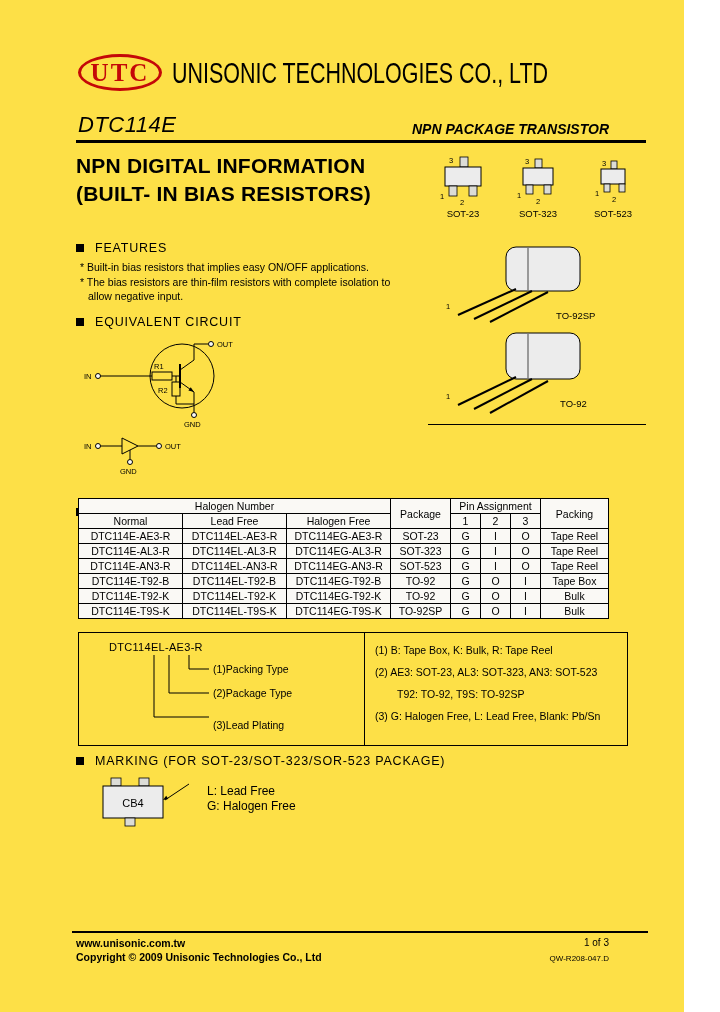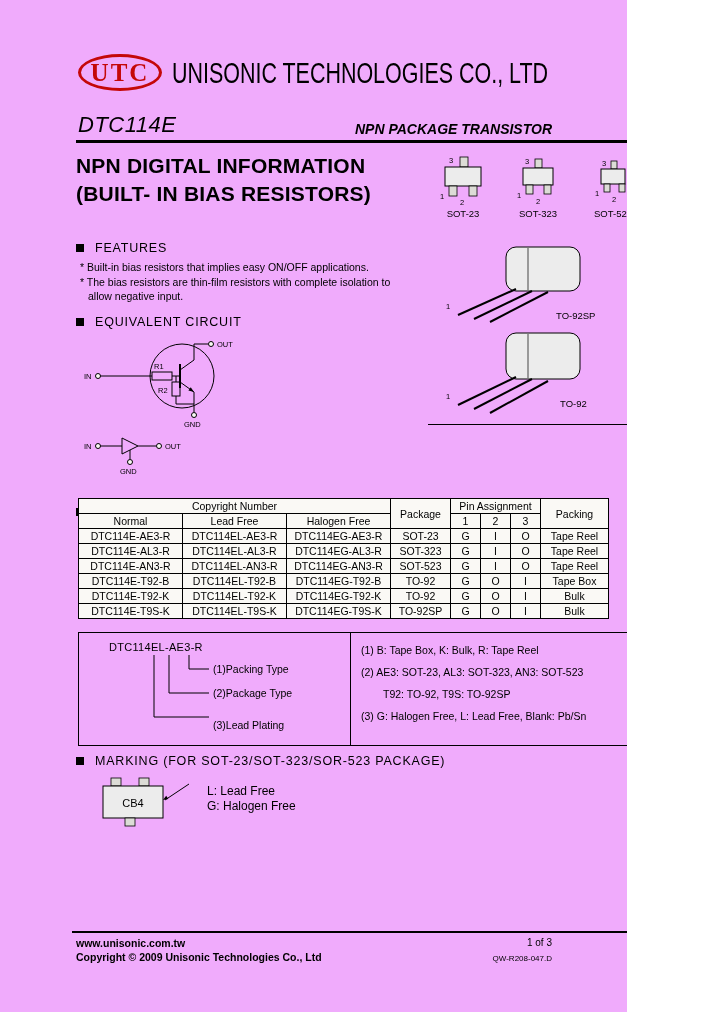--- a/index.html
+++ b/index.html
@@ -1,19 +1,19 @@
 <!DOCTYPE html>
 <html><head>
 <meta charset="utf-8">
 <style>
   * { margin:0; padding:0; box-sizing:border-box; }
   html,body { background:#fff; }
   .page {
-    position:relative; width:627px; height:1012px;
-    background:#f0abfc; color:#000;
+    position:relative; width:684px; height:1012px;
+    background:#fde047; color:#000;
     font-family:"Liberation Sans", sans-serif;
     overflow:hidden;
   }
   .abs { position:absolute; }
 
   
   .logo { left:78px; top:54px; width:84px; height:37px;
     border:3px solid #c40808; border-radius:50%;
     display:flex; align-items:center; justify-content:center; }
   .logo-text { color:#c40808; font-family:"Liberation Serif", serif;
@@ -54,21 +54,21 @@
     font-size:10.5px; background:#faf9f5; }
   .order-table th, .order-table td { border:1px solid #000; text-align:center;
     font-weight:normal; padding:1px 3px; height:15px; white-space:nowrap; }
 
   
   .legend-box { left:78px; top:632px; width:550px; height:114px; border:1px solid #000; }
   .legend-left { position:absolute; left:0; top:0; width:285px; height:100%; }
   .legend-example { position:absolute; left:30px; top:8px; font-size:11px; letter-spacing:0.3px; }
   .legend-lines { position:absolute; left:0; top:0; }
   .legend-item { position:absolute; left:134px; font-size:10.5px; }
-  .legend-right { position:absolute; left:271px; top:0; right:0; height:100%;
+  .legend-right { position:absolute; left:285px; top:0; right:0; height:100%;
     border-left:1px solid #000; padding:6px 0 0 10px; font-size:10.5px; line-height:22px; }
   .legend-right .indent { padding-left:22px; }
 
   
   .marking-wrap { left:95px; top:772px; width:330px; height:75px; }
   .marking-notes { position:absolute; left:112px; top:12px; font-size:12px; line-height:15px; }
 
   
   .footer-rule { left:72px; top:931px; width:576px; height:2px; background:#000; }
   .footer-site { left:76px; top:937px; font-size:10.5px; font-weight:bold; }
@@ -227,21 +227,21 @@
         <col style="width:104px">
         <col style="width:104px">
       <col style="width:60px">
         <col style="width:30px">
         <col style="width:30px">
       <col style="width:30px">
         <col style="width:68px">
     </colgroup>
     <tbody>
         <tr>
-      <th colspan="3">Copyright Number</th>
+      <th colspan="3">Halogen Number</th>
       <th rowspan="2">Package</th>
       <th colspan="3">Pin Assignment</th>
       <th rowspan="2">Packing</th>
     </tr>
     <tr>
       <th>Normal</th>
       <th>Lead Free</th>
       <th>Halogen Free</th>
       <th>1</th>
       <th>2</th>

